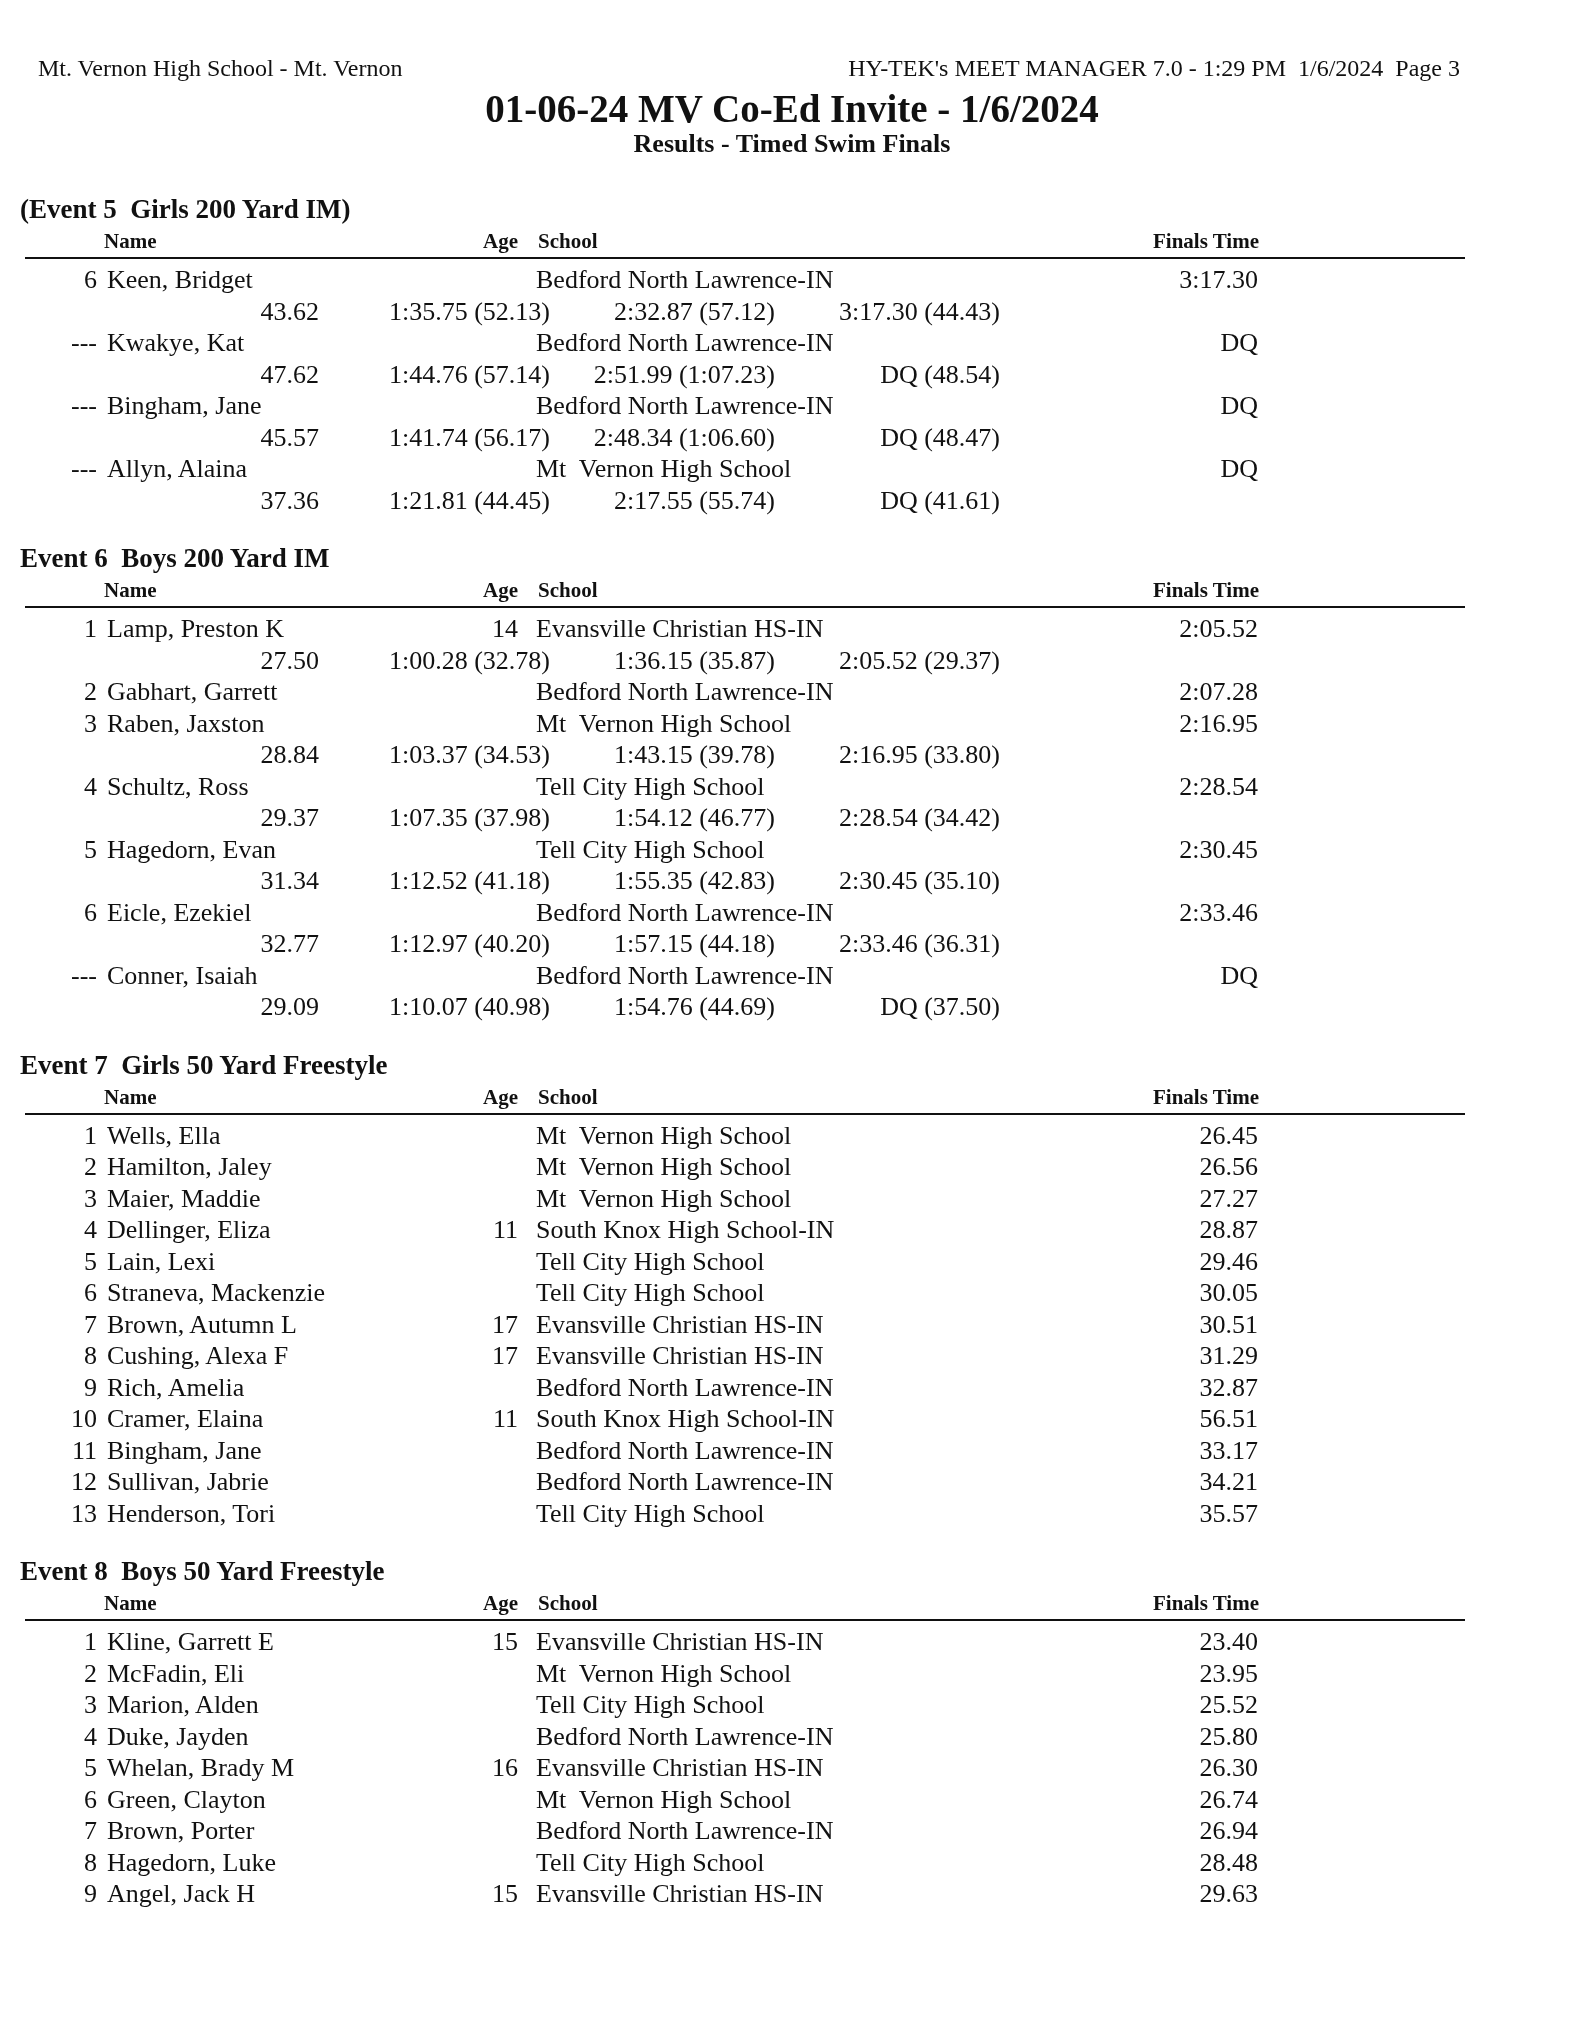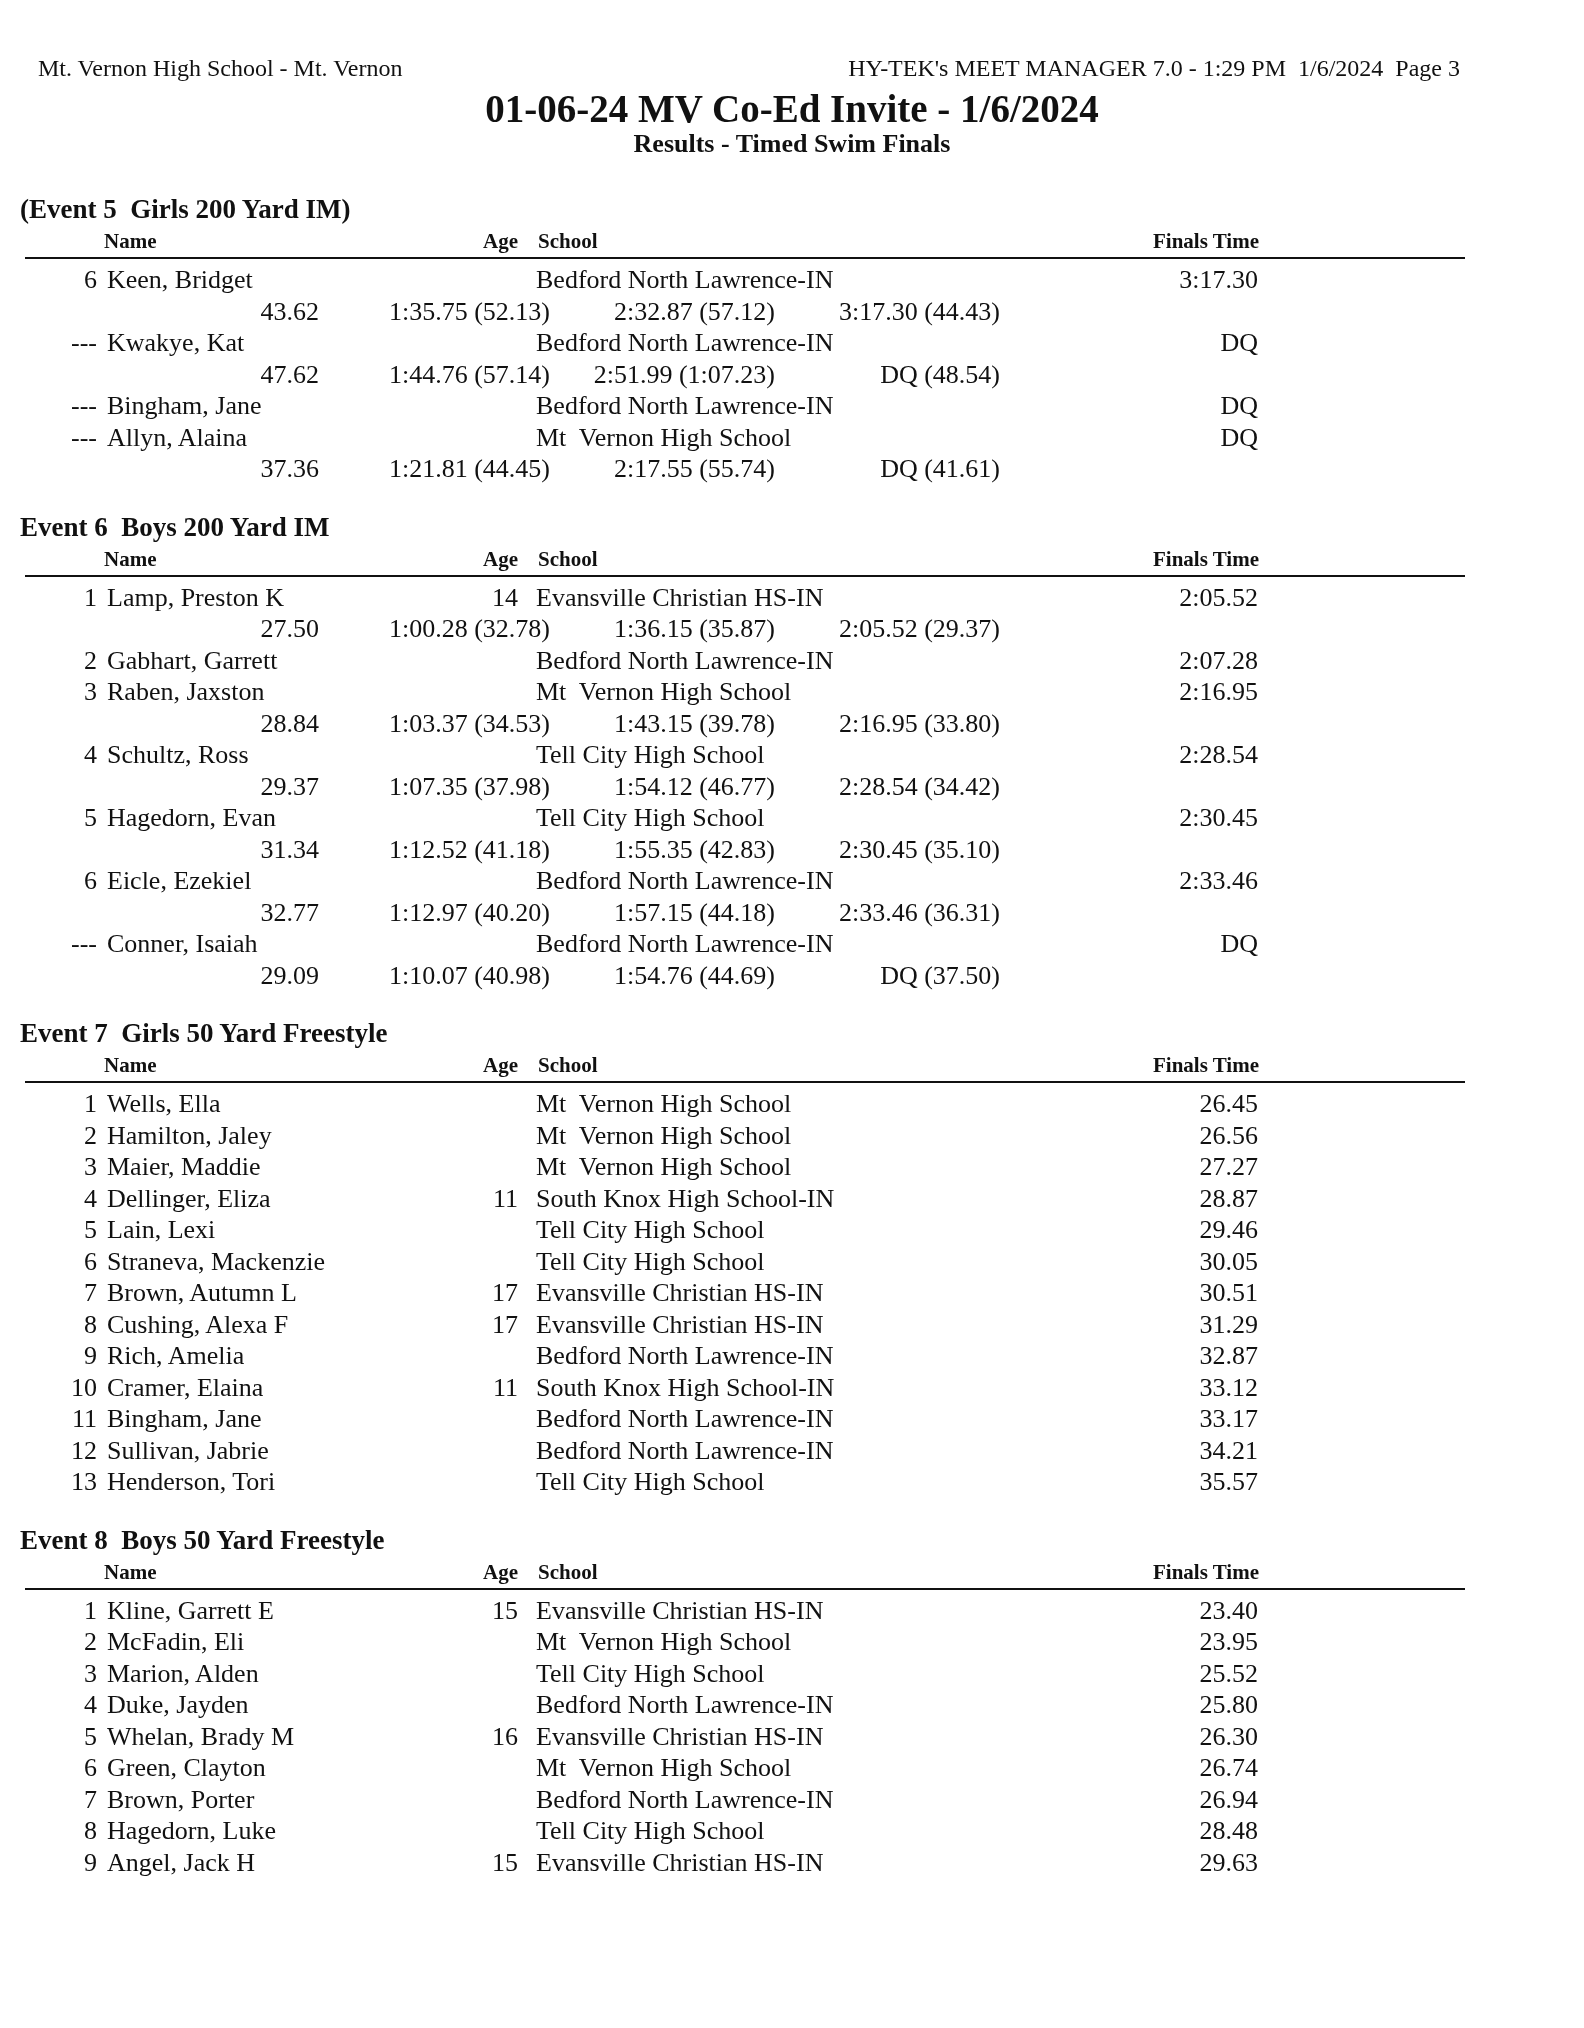--- a/index.html
+++ b/index.html
@@ -136,20 +136,26 @@
   </div>
 
   <div class="row">
     <span class="cell c-place">---</span>
     <span class="cell c-name">Bingham, Jane</span>
     <span class="cell c-age"></span>
     <span class="cell c-school">Bedford North Lawrence-IN</span>
     <span class="cell c-finals">DQ</span>
   </div>
 
+  <div class="splits-row">
+    <span class="cell s1">45.57</span>
+    <span class="cell s2">1:41.74 (56.17)</span>
+    <span class="cell s3">2:48.34 (1:06.60)</span>
+    <span class="cell s4">DQ (48.47)</span>
+  </div>
 
   <div class="row">
     <span class="cell c-place">---</span>
     <span class="cell c-name">Allyn, Alaina</span>
     <span class="cell c-age"></span>
     <span class="cell c-school">Mt  Vernon High School</span>
     <span class="cell c-finals">DQ</span>
   </div>
 
   <div class="splits-row">
@@ -354,21 +360,21 @@
     <span class="cell c-age"></span>
     <span class="cell c-school">Bedford North Lawrence-IN</span>
     <span class="cell c-finals">32.87</span>
   </div>
 
   <div class="row">
     <span class="cell c-place">10</span>
     <span class="cell c-name">Cramer, Elaina</span>
     <span class="cell c-age">11</span>
     <span class="cell c-school">South Knox High School-IN</span>
-    <span class="cell c-finals">33.12</span>
+    <span class="cell c-finals">56.51</span>
   </div>
 
   <div class="row">
     <span class="cell c-place">11</span>
     <span class="cell c-name">Bingham, Jane</span>
     <span class="cell c-age"></span>
     <span class="cell c-school">Bedford North Lawrence-IN</span>
     <span class="cell c-finals">33.17</span>
   </div>
 

